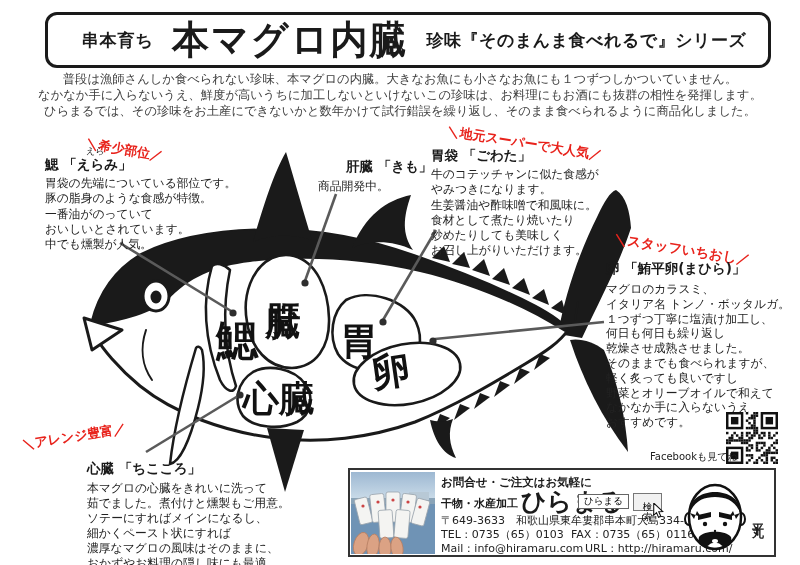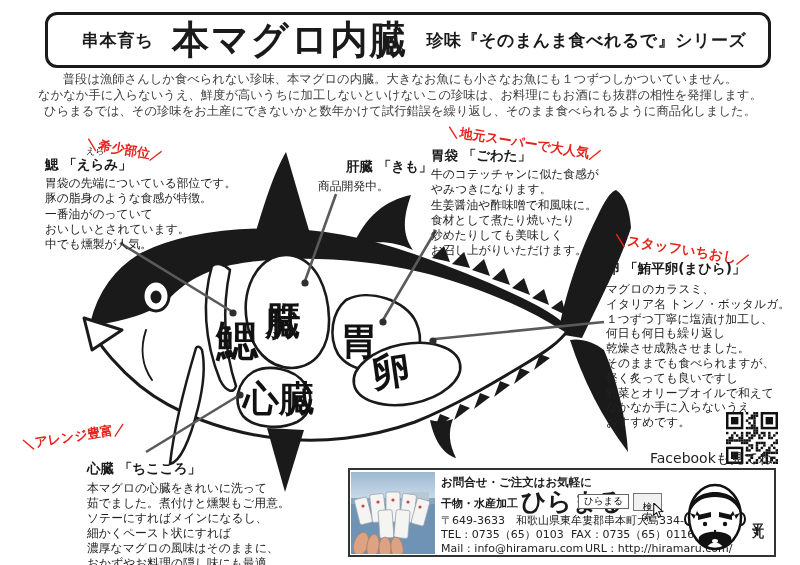--- a/index.html
+++ b/index.html
@@ -40,21 +40,21 @@
   .search-input{
     left:578px;top:494px;width:49px;height:13px;border:1.6px solid #666;
     font-size:9.5px;text-align:center;padding:0;font-family:inherit;background:#fff;
   }
   .search-btn{
     left:633px;top:493px;width:29px;height:17px;border:1.6px solid #777;
     background:#f1f1f1;font-size:9.5px;font-family:inherit;padding:8px;line-height:1;
   }
   .c-line{font-size:11px;white-space:nowrap;color:#222;}
   .stamp{left:749px;top:514px;font-size:12px;font-weight:bold;writing-mode:vertical-rl;text-orientation:upright;letter-spacing:2px;}
-  .fb-note{left:650px;top:450px;font-size:14px;color:#222;}
+  .fb-note{left:650px;top:450px;font-size:10px;color:#222;}
   svg{display:block;}
 </style>
 </head>
 <body>
 
 <svg class="abs" style="left:0;top:0" width="800" height="565" viewBox="0 0 800 565">
   <g stroke-linejoin="round" stroke-linecap="round">
 
     <path d="M558,334 C565,295 578,255 598,215 C604,202 610,192 616,190 C626,196 630,212 631,228 C620,262 600,300 582,338 Z" fill="#1a1a1a"></path>
 

